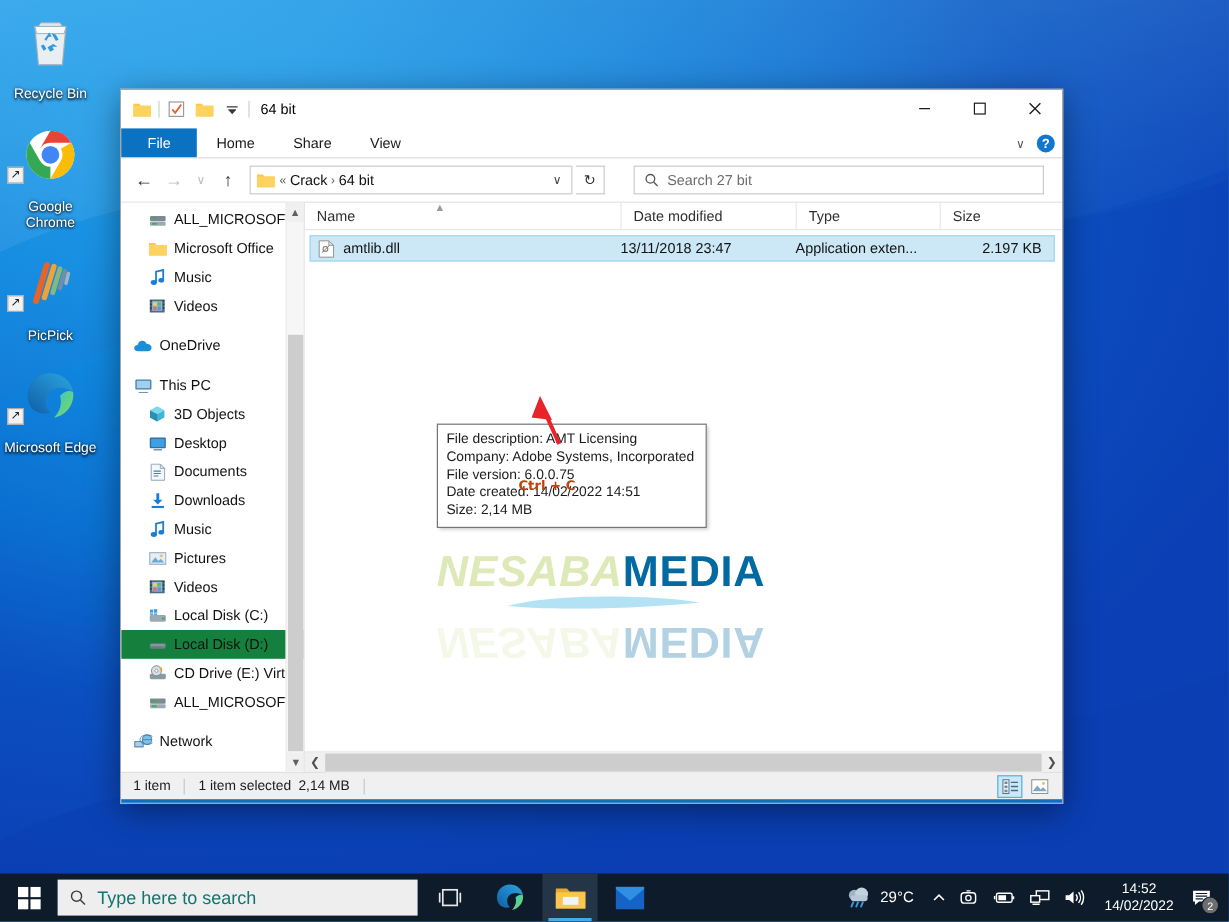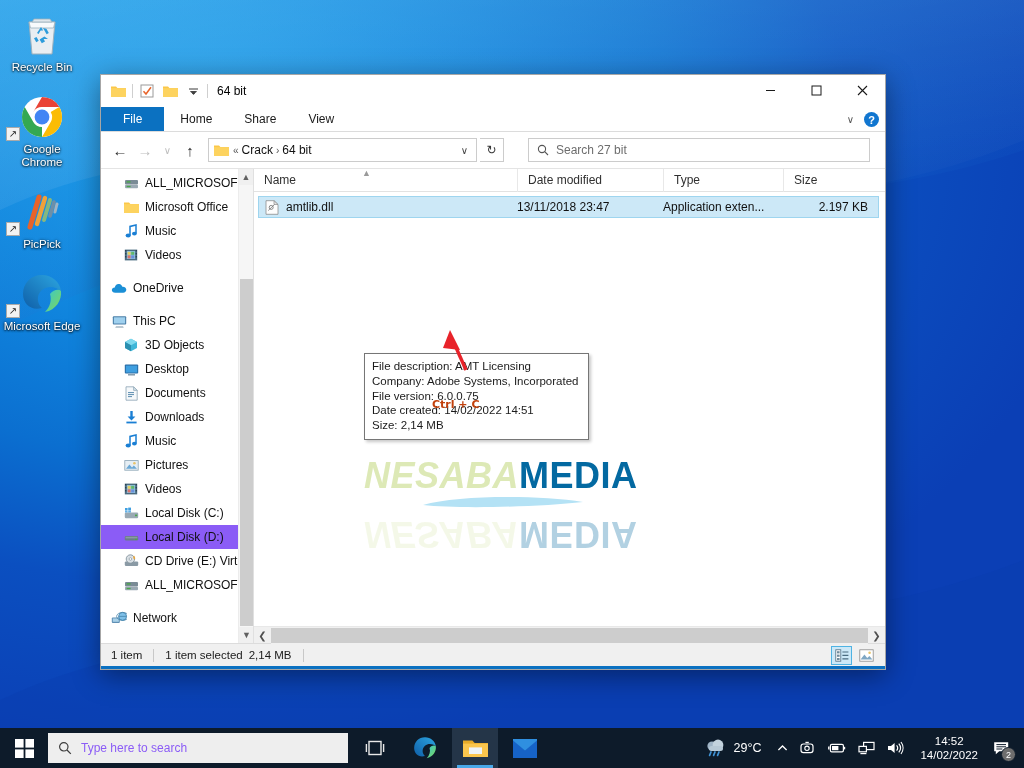--- a/index.html
+++ b/index.html
@@ -15,21 +15,21 @@
     position: relative;
   }
   
   .wall-svg { position:absolute; inset:0; width:1024px; height:768px; }
 
   
   .desk-icons { position:absolute; left:0; top:6px; width:84px; }
   .desk-icon { width:84px; padding:6px 2px 4px; text-align:center; cursor:default; margin-bottom:10px;}
   .desk-icon .ico { height:46px; display:flex; align-items:center; justify-content:center; position:relative; }
   .desk-icon .lbl {
-    color:#fff; font-size:11.5px; line-height:13px; margin-top:3px;
+    color:#fff; font-size:11.5px; line-height:13px; margin-top:15px;
     text-shadow: 0 1px 2px rgba(0,0,0,.85), 0 0 3px rgba(0,0,0,.7);
   }
   .shortcut-badge{
     position:absolute; left:4px; bottom:-1px; width:14px; height:14px;
     background:#f2f2f2; border:1px solid #aaa; display:flex; align-items:center; justify-content:center;
     font-size:10px; color:#222; line-height:1;
   }
 
   
   .window {
@@ -69,21 +69,21 @@
   .refresh { width:24px; height:24px; border:1px solid #ccc; border-left:none; display:flex; align-items:center; justify-content:center;
              font-size:12px; color:#333; background:#fff; cursor:default; }
   .searchbox { width:342px; height:24px; border:1px solid #cccccc; display:flex; align-items:center; gap:7px; padding:0 8px; margin-left:21px; }
   .searchbox .ph { font-size:12px; color:#6d6d6d; }
 
   
   .wbody { flex:1; display:flex; border-top:1px solid #e4e4e4; min-height:0; }
   .navpane { width:152px; background:#fff; position:relative; overflow:hidden; }
   .nav-list { padding-top:2px; }
   .nav-item { height:24px; display:flex; align-items:center; gap:6px; padding-left:10px; font-size:12px; color:#111; cursor:default; white-space:nowrap; }
-  .nav-item.sel { background:#8b5cf6; }
+  .nav-item.sel { background:#15803d; }
   .nav-item .ni { width:16px; height:16px; display:flex; align-items:center; justify-content:center; flex:0 0 16px; }
   .nav-item.l2 { padding-left:22px; }
   .nav-gap { height:9px; }
 
   .nav-scroll { position:absolute; right:0; top:0; width:15px; height:100%; background:#f6f6f6; border-left:1px solid #ececec;}
   .ns-arrow { height:16px; display:flex; align-items:center; justify-content:center; font-size:9px; color:#606060; background:#f0f0f0; cursor:default;}
   .ns-thumb { position:absolute; left:1px; width:13px; background:#cdcdcd; cursor:default;}
 
   .filepane { flex:1; display:flex; flex-direction:column; border-left:1px solid #e0e0e0; min-width:0; position:relative; }
   .colhdr { height:23px; display:flex; align-items:center; border-bottom:1px solid #e2e2e2; font-size:12px; color:#303030; position:relative;}
@@ -128,21 +128,21 @@
   .st-sep { width:1px; height:13px; background:#c8c8c8; margin:0 11px; }
   .viewbtns { margin-left:auto; display:flex; gap:4px; padding-right:4px; }
   .vbtn { width:21px; height:19px; display:flex; align-items:center; justify-content:center; cursor:default; }
   .vbtn.active { background:#cce8f7; border:1px solid #4fb3e3; }
   .accentline { height:3px; background:#0b71c1; }
 
   
   .taskbar { position:absolute; left:0; bottom:0; width:1024px; height:40px; background:#0d1b2a; display:flex; align-items:center; }
   .start { width:48px; height:40px; display:flex; align-items:center; justify-content:center; cursor:default; }
   .tsearch { width:300px; height:30px; background:#eeeeee; display:flex; align-items:center; gap:9px; padding:0 10px; margin-left:0; cursor:text; }
-  .tsearch .ph { font-size:12px; color:#8b5cf6; }
+  .tsearch .ph { font-size:15px; color:#0f766e; }
   .tbtn { width:46px; height:40px; display:flex; align-items:center; justify-content:center; cursor:default; position:relative; margin-left:4px;}
   .tbtn.active { background:#243548; }
   .tbtn.active::after { content:""; position:absolute; left:5px; right:5px; bottom:0; height:3px; background:#49a8e8; }
   .tray { margin-left:auto; display:flex; align-items:center; gap:0; padding-right:4px; height:40px; }
   .tray-item { height:47px; display:flex; align-items:center; justify-content:center; padding:0 6px; cursor:default; color:#fff; }
   .weather { display:flex; align-items:center; gap:7px; padding:0 10px 0 6px; }
   .weather .tmp { font-size:12.5px; color:#fff; }
   .clock { display:flex; flex-direction:column; align-items:center; justify-content:center; line-height:14px;
            font-size:11.5px; color:#fff; padding:0 9px; height:40px; cursor:default; }
   .notif { position:relative; padding:0 10px 0 6px; display:flex; align-items:center; height:40px; cursor:default;}

